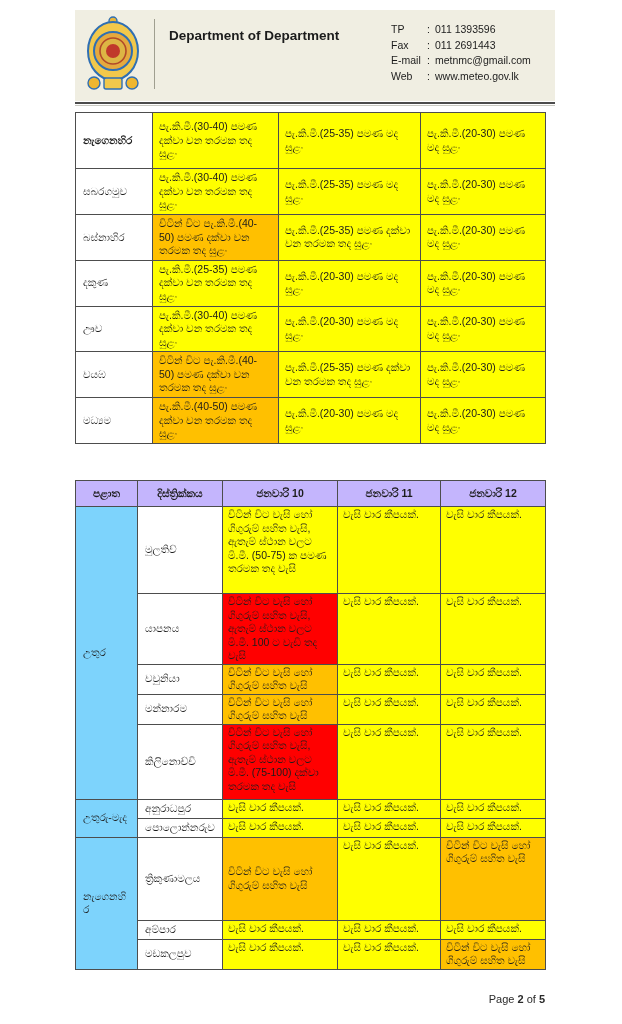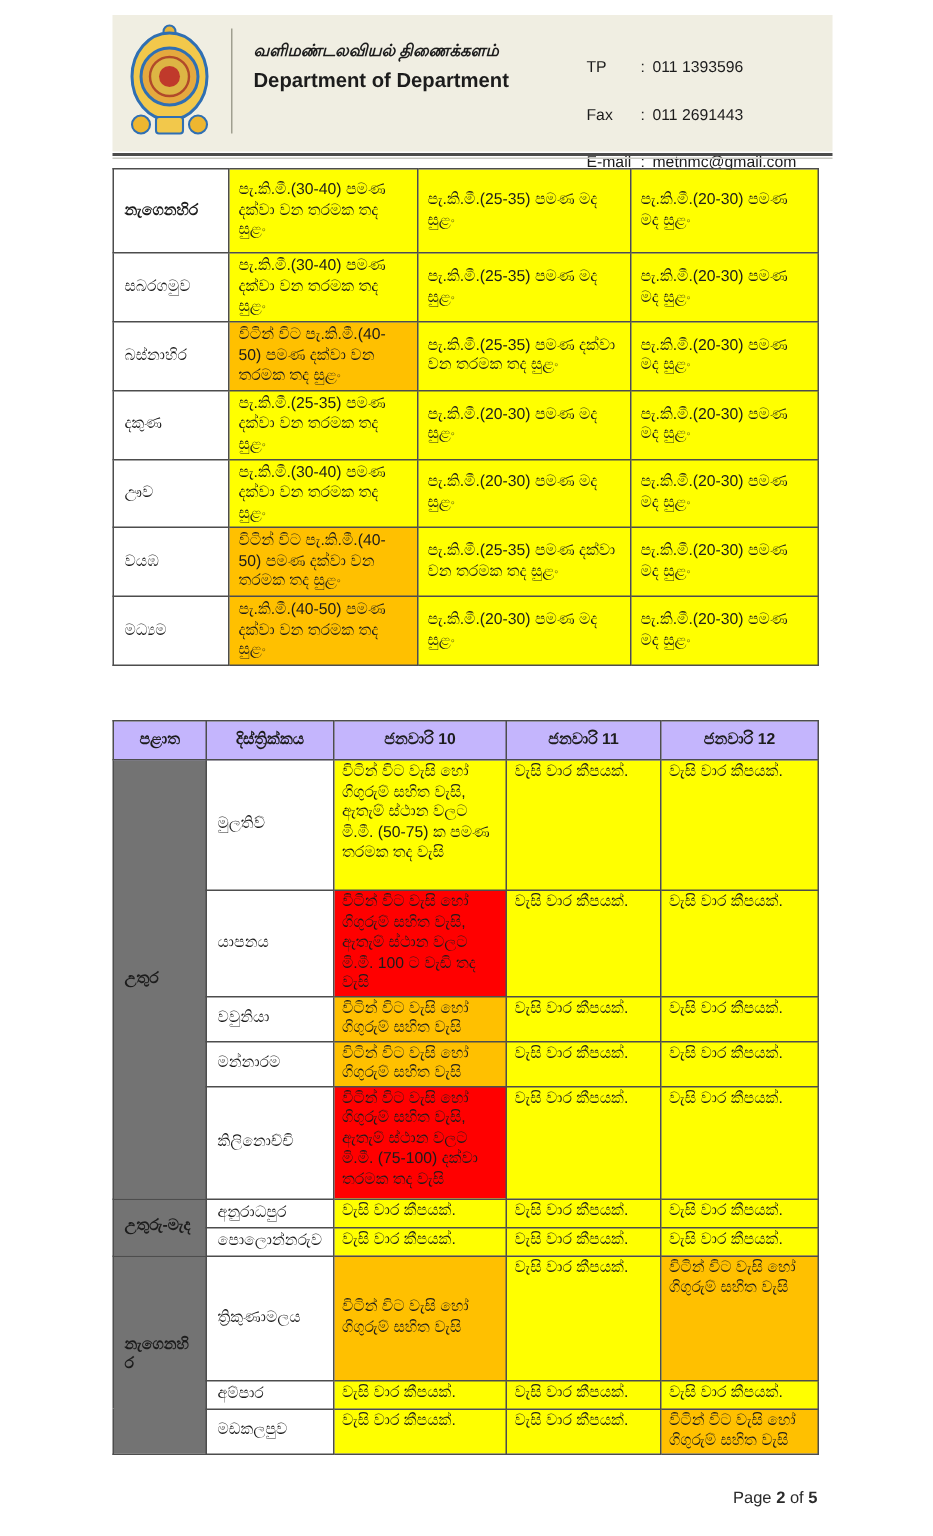--- a/index.html
+++ b/index.html
@@ -11,41 +11,41 @@
   .letterhead { position:absolute; left:75px; top:10px; width:480px; height:91px; background:#f0eee2; }
   .logo { position:absolute; left:9px; top:5px; width:58px; height:80px; }
   .logo svg { width:100%; height:100%; }
   .vline { position:absolute; left:79px; top:9px; width:1px; height:70px; background:#a09f90; }
   .titles { position:absolute; left:94px; top:13px; width:215px; }
   .t-si { font-size:16.5px; font-weight:bold; letter-spacing:0.2px; white-space:nowrap; }
   .t-ta { font-size:11px; font-style:italic; font-family:"Liberation Serif", serif; font-weight:bold; margin-top:5px; white-space:nowrap; }
   .t-en { font-size:13.5px; font-weight:bold; margin-top:5px; white-space:nowrap; }
   .contacts { position:absolute; left:316px; top:12px; font-size:10.5px; line-height:15.5px; }
   .c-row { white-space:nowrap; }
-  .c-label { display:inline-block; width:36px;margin-top:16px; }
+  .c-label { display:inline-block; width:36px; }
   .c-colon { display:inline-block; width:8px; }
 
   .rule { position:absolute; left:75px; top:102px; width:480px; height:4px;
           border-top:2px solid #4c4c4c; border-bottom:1px solid #c9c9c2; }
 
   
   table { border-collapse:collapse; table-layout:fixed; }
   td, th { border:1px solid #4d4d4d; font-size:10.5px; line-height:13.5px; word-wrap:break-word; }
 
   .wind { position:absolute; left:75px; top:112px; width:470px; }
   .wind td { padding:2px 6px; vertical-align:middle; }
   .wind td.region { background:#ffffff; padding-left:7px; }
   .wind td.region.bold { font-weight:bold; }
 
   .section-title { position:absolute; left:77px; top:450px; font-size:12.5px; font-weight:bold; }
 
   .rain { position:absolute; left:75px; top:480px; width:470px; }
   .rain th { height:26px; font-weight:bold; text-align:center; vertical-align:middle; background:#c4b5fd; font-size:10.5px; }
   .rain td { padding:1px 5px; }
-  .rain td.province { background:#737373; vertical-align:middle; padding-left:7px;font-weight:bold; }
+  .rain td.province { background:#7dd3fc; vertical-align:middle; padding-left:7px; }
   .rain td.district { background:#ffffff; vertical-align:middle; padding-left:7px; }
   .rain td.day { vertical-align:top; }
   .rain td.day.mid { vertical-align:middle; }
 
   .footer { position:absolute; top:993px; right:77px; font-size:11px; color:#2a2a2a; }
   .footer .num { font-weight:bold; }
 </style>
 </head>
 <body>
 
@@ -59,21 +59,20 @@
         <circle cx="29" cy="36" r="19" fill="#e5a93e" stroke="#2f6fb3" stroke-width="2"></circle>
         <circle cx="29" cy="36" r="13" fill="#ddb544" stroke="#b14a2a" stroke-width="1.6"></circle>
         <circle cx="29" cy="36" r="7" fill="#c0392b"></circle>
         <rect x="20" y="63" width="18" height="11" rx="2" fill="#f2c84b" stroke="#2f6fb3" stroke-width="1.4"></rect>
         <circle cx="10" cy="68" r="6" fill="#eeb630" stroke="#2f6fb3" stroke-width="1.4"></circle>
         <circle cx="48" cy="68" r="6" fill="#eeb630" stroke="#2f6fb3" stroke-width="1.4"></circle>
       </svg>
     </div>
     <div class="vline"></div>
     <div class="titles">
-      <div class="t-ta">வளிமண்டலவியல் திணைக்களம்</div>
       <div class="t-en">Department of Department</div>
     </div>
     <div class="contacts">
         <div class="c-row"><span class="c-label">TP</span><span class="c-colon">:</span><span class="c-value">011 1393596</span></div>
         <div class="c-row"><span class="c-label">Fax</span><span class="c-colon">:</span><span class="c-value">011 2691443</span></div>
         <div class="c-row"><span class="c-label">E-mail</span><span class="c-colon">:</span><span class="c-value">metnmc@gmail.com</span></div>
         <div class="c-row"><span class="c-label">Web</span><span class="c-colon">:</span><span class="c-value">www.meteo.gov.lk</span></div>
       </div>
   </div>
 

